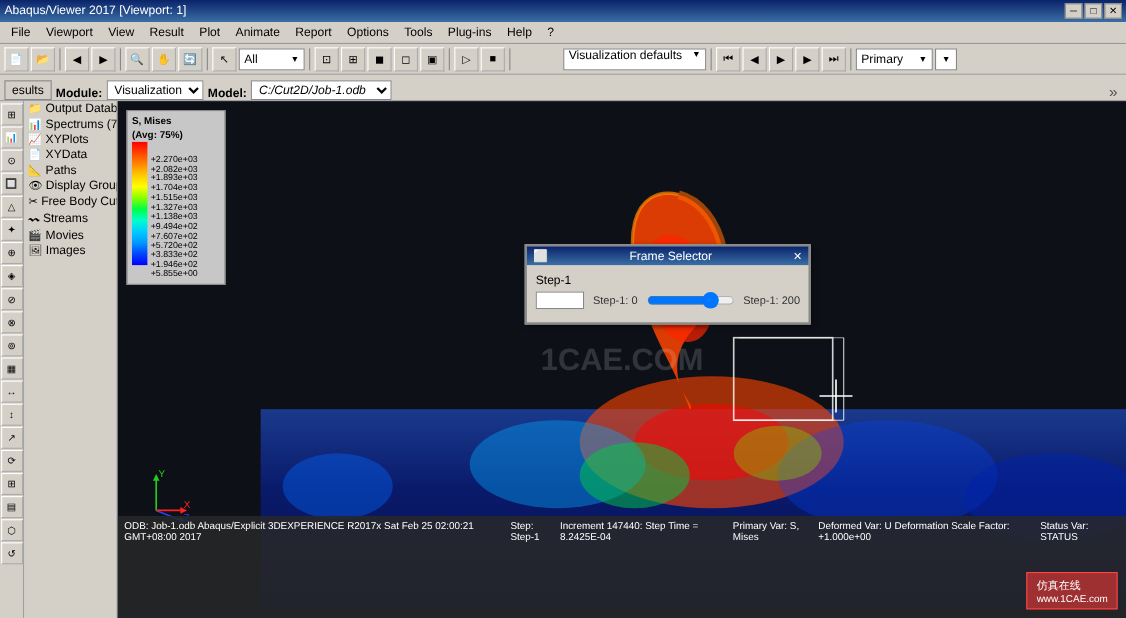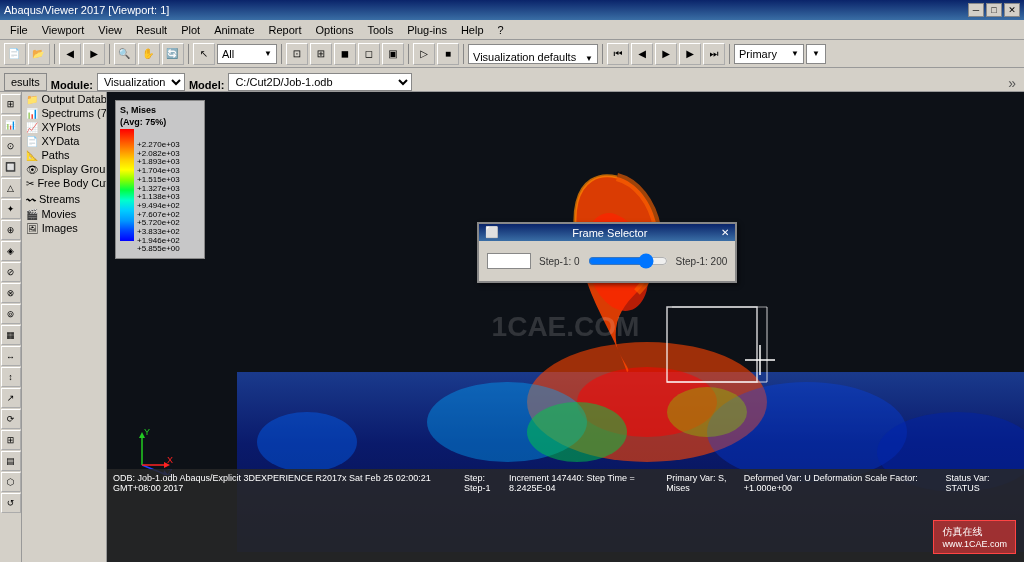--- a/index.html
+++ b/index.html
@@ -273,21 +273,21 @@
   <div class="tb-sep"></div>
   <div class="tb-btn">⊡</div>
   <div class="tb-btn">⊞</div>
   <div class="tb-btn">◼</div>
   <div class="tb-btn">◻</div>
   <div class="tb-btn">▣</div>
   <div class="tb-sep"></div>
   <div class="tb-btn">▷</div>
   <div class="tb-btn">■</div>
   <div class="tb-sep"></div>
-  <div style="width:130px; height:20px; background:white; border:1px solid #888; display:flex; align-items:flex-end; padding:0 4px; font-size:11px;">
+  <div style="width:130px; height:20px; background:white; border:1px solid #888; display:flex; align-items:flex-start; padding:0 4px; font-size:11px;margin-left:44px;">
     <span>Visualization defaults</span>
       <span style="margin-left:auto; font-size:8px;">▼</span>
   </div>
   <div class="tb-sep"></div>
   <div class="tb-btn">⏮</div>
   <div class="tb-btn">◀</div>
   <div class="tb-btn">▶</div>
   <div class="tb-btn">▶</div>
   <div class="tb-btn">⏭</div>
   <div class="tb-sep"></div>
@@ -300,21 +300,21 @@
 
 <div id="module-bar">
   <div style="background:#d4d0c8; border:1px solid #888; padding:2px 6px; font-size:11px; cursor:pointer;">
     <span>esults</span>
   </div>
   <span class="module-label">Module:</span>
   <select class="module-select">
     <option>Visualization</option>
   </select>
   <span class="module-label">Model:</span>
-  <select class="module-select" style="width:184px;">
+  <select class="module-select" style="width:128px;font-style:italic;">
     <option>C:/Cut2D/Job-1.odb</option>
   </select>
   <span style="margin-left:auto; font-size:14px; color:#555; cursor:pointer; padding:0 4px;">»</span>
 </div>
 
 <div id="main-content">
 
   <div id="icon-toolbar">
     <div class="icon-btn">⊞</div>
     <div class="icon-btn">📊</div>
@@ -473,20 +473,21 @@
       </div>
     </div>
 
     <div id="frame-selector">
       <div id="frame-selector-title">
         <span style="font-size:11px;">⬜</span>
         <span>Frame Selector</span>
         <span class="frame-close-btn">✕</span>
       </div>
       <div class="frame-body">
+        <div style="font-size:11px; margin-bottom:4px;">Step-1</div>
         <div class="frame-row">
           <input type="text" class="frame-input" value="157" style="">
           <span style="font-size:10px; color:#333;">Step-1: 0</span>
           <input type="range" class="frame-slider" min="0" max="200" value="157" style="width: 80px;">
           <span style="font-size:10px; color:#333;">Step-1: 200</span>
         </div>
       </div>
     </div>
 
     <div id="axes-indicator">

